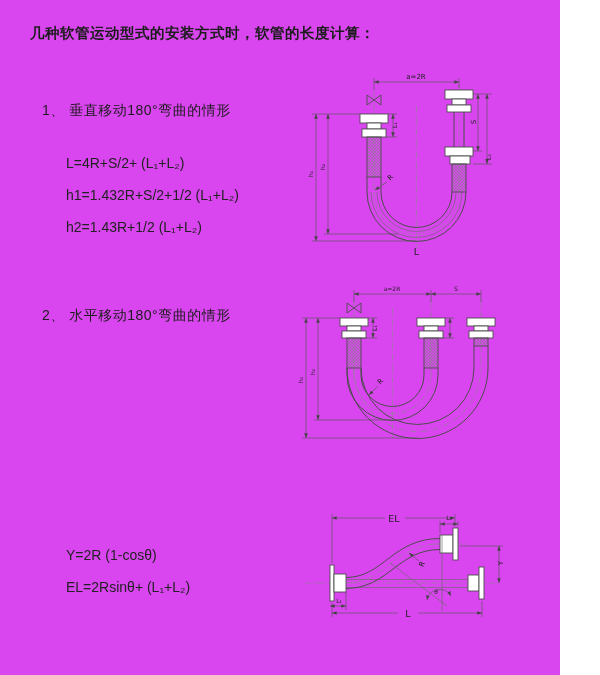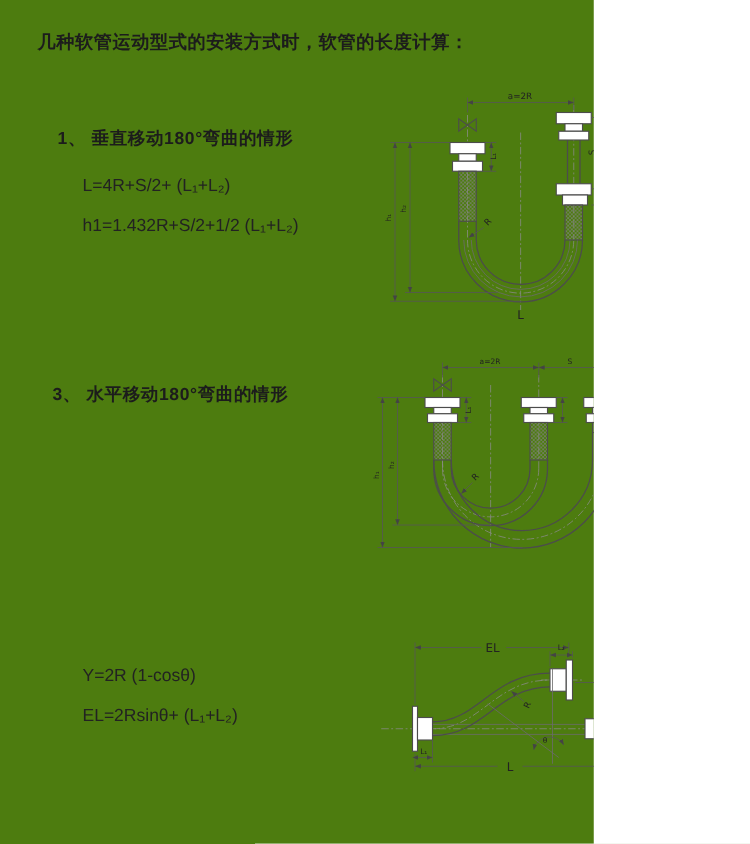--- a/index.html
+++ b/index.html
@@ -1,21 +1,21 @@
 <!DOCTYPE html>
 <html><head>
 <meta charset="utf-8">
 <style>
   html,body{margin:0;padding:0;background:#ffffff;}
-  .page{position:relative;width:475px;height:675px;background:#4d7c0f;overflow:hidden;
+  .page{position:relative;width:560px;height:675px;background:#d946ef;overflow:hidden;
         font-family:"Liberation Sans","DejaVu Sans",sans-serif;color:#1c1c1c;}
   .title{position:absolute;left:30px;top:24px;font-size:14.5px;font-weight:600;letter-spacing:0.5px;}
   .section{position:absolute;left:42px;}
-  .sec-heading{font-size:14px;font-weight:700;letter-spacing:0.5px;white-space:nowrap;text-align:center;}
-  .formulas{margin-top:12px;padding-left:24px;}
+  .sec-heading{font-size:14px;font-weight:400;letter-spacing:0.5px;white-space:nowrap;}
+  .formulas{margin-top:27px;padding-left:24px;}
   .formula{font-size:14px;line-height:32px;color:#222;white-space:nowrap;}
   .diagram{position:absolute;}
   
   svg .ln{fill:none;stroke:#4c4c4c;stroke-width:1;}
   svg .tn{fill:none;stroke:#6b6b6b;stroke-width:0.65;}
   svg .cl{fill:none;stroke:#8c8c8c;stroke-width:0.6;stroke-dasharray:6 2 1.5 2;}
   svg .dim{fill:none;stroke:#565656;stroke-width:0.65;}
   svg .fit{fill:#ffffff;stroke:#4c4c4c;stroke-width:0.9;}
   svg .valve{fill:none;stroke:#4c4c4c;stroke-width:0.9;}
   svg text{fill:#222;font-size:7px;font-family:"DejaVu Sans",sans-serif;}
@@ -27,25 +27,26 @@
 
 <div class="page">
 
   <div class="title">几种软管运动型式的安装方式时，软管的长度计算：</div>
 
   <div class="section" style="top:102px;">
     <div class="sec-heading">1、 垂直移动180°弯曲的情形</div>
     <div class="formulas">
       <div class="formula">L=4R+S/2+ (L₁+L₂)</div>
       <div class="formula">h1=1.432R+S/2+1/2 (L₁+L₂)</div>
+      <div class="formula">h2=1.43R+1/2 (L₁+L₂)</div>
     </div>
   </div>
 
   <div class="section" style="top:307px;">
-    <div class="sec-heading">3、 水平移动180°弯曲的情形</div>
+    <div class="sec-heading">2、 水平移动180°弯曲的情形</div>
   </div>
 
   <div class="section" style="top:512px;">
     <div class="formulas">
       <div class="formula">Y=2R (1-cosθ)</div>
       <div class="formula">EL=2Rsinθ+ (L₁+L₂)</div>
     </div>
   </div>
 
   <svg class="diagram" style="left:306px;top:62px;" width="250" height="198" viewBox="0 0 250 198">

